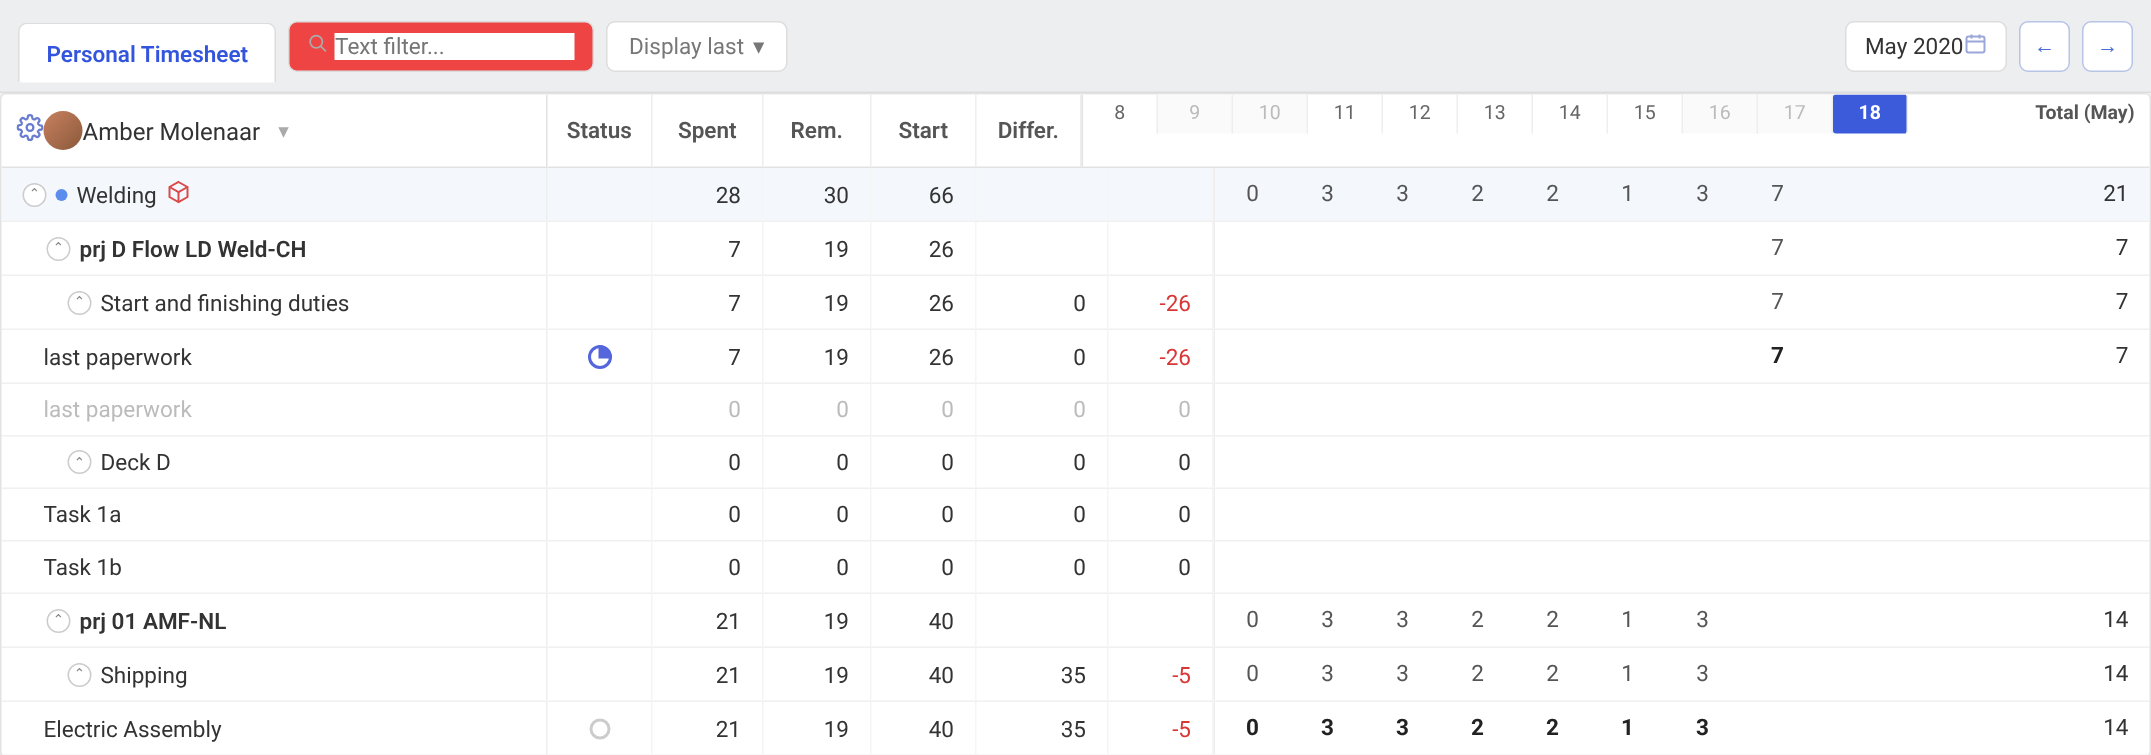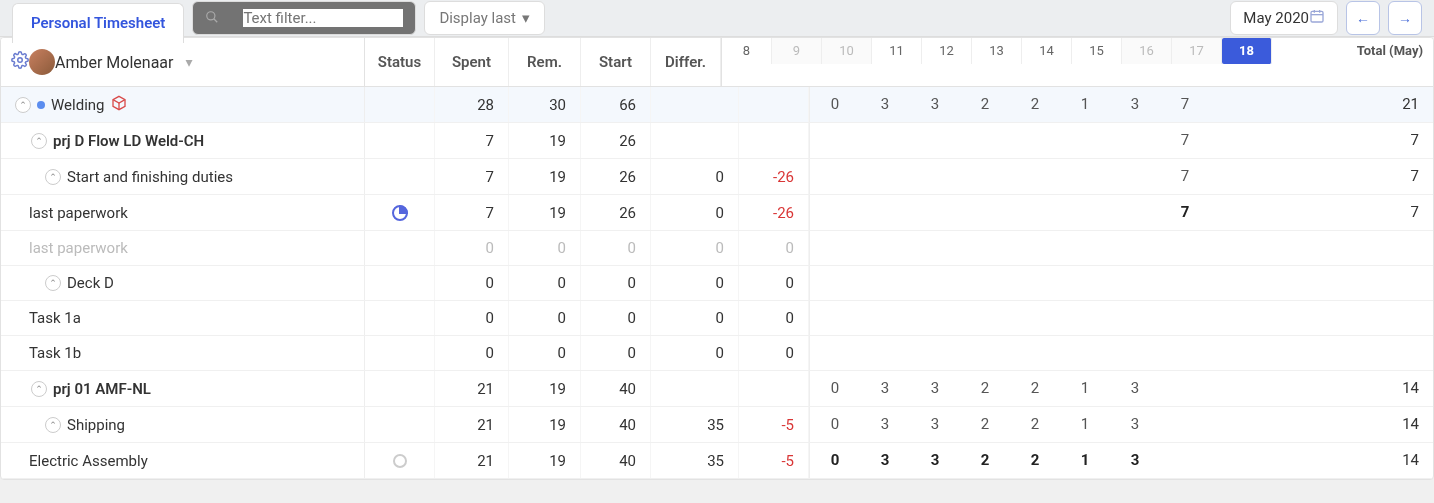--- a/index.html
+++ b/index.html
@@ -1,19 +1,19 @@
 <!DOCTYPE html>
 <html><head>
 <meta charset="utf-8">
 <style>
 *{box-sizing:border-box;margin:0;padding:0;font-family:-apple-system,BlinkMacSystemFont,"Segoe UI",Roboto,sans-serif}
 body{background:#f0f0f0;color:#333;font-size:14px;width:1434px}
-.topbar{display:flex;align-items:center;padding:8px 12px;gap:8px;background:#eceef0;border-bottom:1px solid #ddd;height:37px}
+.topbar{display:flex;align-items:center;padding:8px 12px;gap:8px;background:#eceef0;border-bottom:1px solid #ddd;height:62px}
 .tab{background:#fff;border:1px solid #ddd;border-bottom:none;border-radius:6px 6px 0 0;padding:10px 18px;color:#3355dd;font-weight:600;font-size:15px;height:40px;display:flex;align-items:center;margin-bottom:-9px}
-.inputwrap{background:#737373;border:1px solid #ddd;border-radius:6px;display:flex;align-items:center;padding:0 12px;height:34px;gap:24px}
+.inputwrap{background:#ef4444;border:1px solid #ddd;border-radius:6px;display:flex;align-items:center;padding:0 12px;height:34px;gap:4px}
 .inputwrap input{border:none;outline:none;font-size:15px;color:#888;width:160px}
 .inputwrap .glass{color:#aaa}
 .selwrap{background:#fff;border:1px solid #ddd;border-radius:6px;padding:0 14px;height:34px;display:flex;align-items:center;color:#777;font-size:15px;gap:6px}
 .spacer{flex:1}
 .monthpick{background:#fff;border:1px solid #ddd;border-radius:6px;padding:0 12px;height:34px;display:flex;align-items:center;color:#333;font-size:15px}
 .navbtn{background:#fff;border:1px solid #b8c4e6;border-radius:6px;width:34px;height:34px;display:flex;align-items:center;justify-content:center;color:#4a6dd8}
 .grid{background:#fff;border:1px solid #e2e2e2;border-radius:4px;overflow:hidden}
 .headrow{display:flex;background:#fff;border-bottom:1px solid #e2e2e2}
 .leftblock{width:364px;display:flex;align-items:center;padding:0 10px;gap:0;border-right:1px solid #e2e2e2}
 .gear{color:#6a7cd0;font-size:16px}

